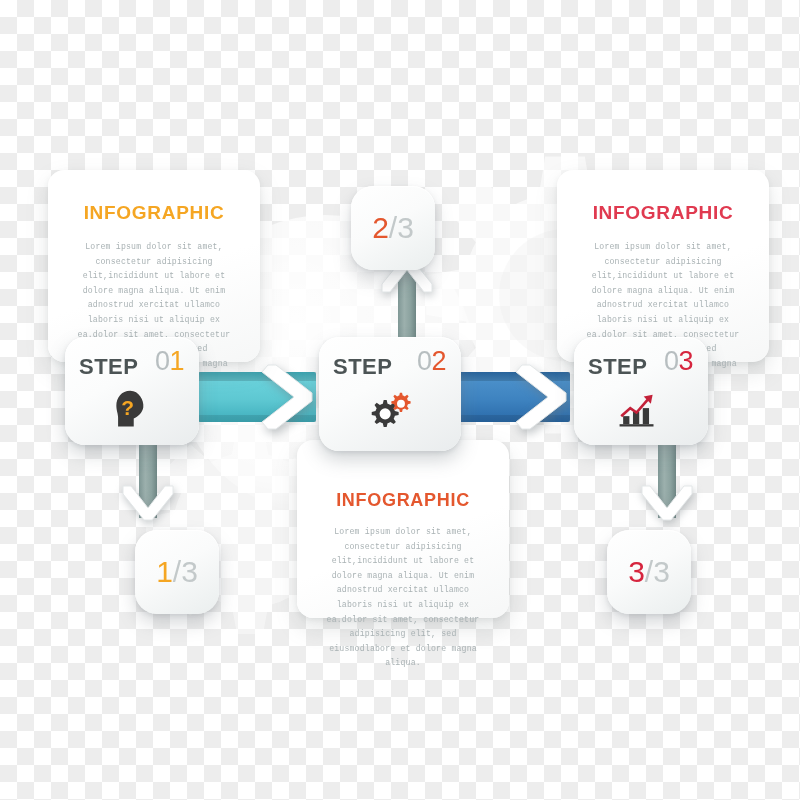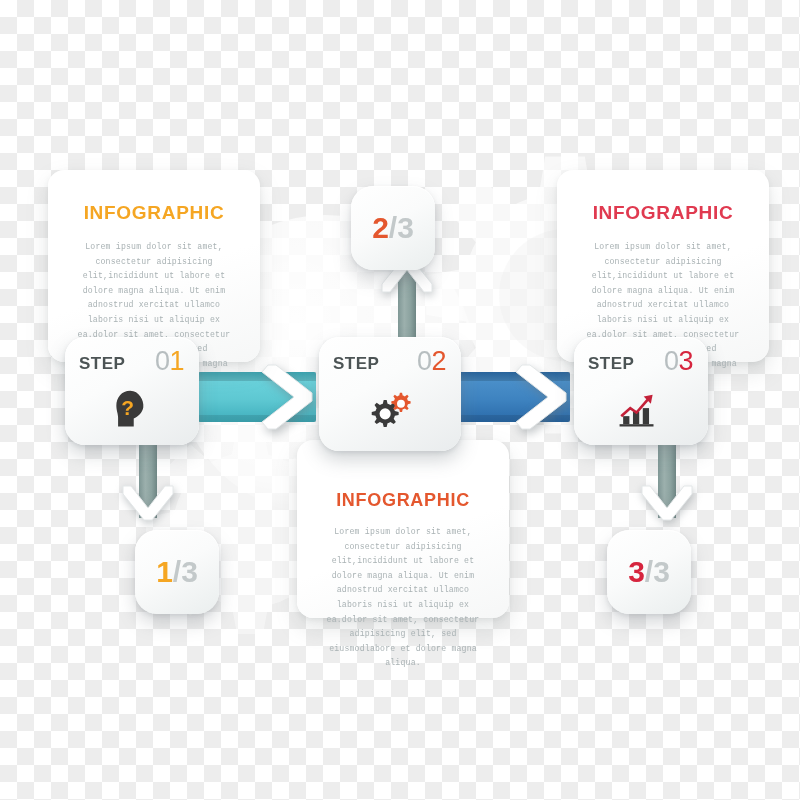--- a/index.html
+++ b/index.html
@@ -102,21 +102,21 @@
   
   .stepcard{
     position:absolute;width:134px;height:108px;
     border-radius:20px;
     background:linear-gradient(150deg,#ffffff 0%,#fbfcfc 40%,#e9eced 100%);
     box-shadow:0 9px 18px rgba(110,120,125,.30), 0 2px 4px rgba(110,120,125,.18),
                inset 0 1px 0 rgba(255,255,255,.9);
   }
   .stepcard .label{
     position:absolute;left:14px;top:17px;
-    font-size:17px;font-weight:bold;color:#4c5455;letter-spacing:.5px;
+    font-size:22px;font-weight:bold;color:#4c5455;letter-spacing:.5px;
   }
   .stepcard .num{
     position:absolute;right:15px;top:9px;
     font-size:27px;font-weight:normal;letter-spacing:-.5px;
   }
   .stepcard .num .z{color:#b7bec0;}
   .stepcard .icon{
     position:absolute;left:0;right:0;top:52px;
     text-align:center;height:46px;
   }
@@ -129,21 +129,21 @@
 
   
   .badge{
     position:absolute;width:84px;height:84px;
     border-radius:22px;
     background:linear-gradient(150deg,#ffffff 0%,#fafbfb 45%,#eaeeee 100%);
     box-shadow:0 9px 18px rgba(110,120,125,.28), 0 2px 4px rgba(110,120,125,.16),
                inset 0 1px 0 rgba(255,255,255,.9);
     display:flex;align-items:center;justify-content:center;
   }
-  .badge .frac{font-size:30px;font-weight:bold;letter-spacing:0px;text-align:center;}
+  .badge .frac{font-size:30px;font-weight:normal;letter-spacing:0px;text-align:center;}
   .badge .frac .den,.badge .frac .sl{color:#c3c9ca;}
   #badge-top{left:351px;top:186px;}
   #badge-top .frac .nu{color:#e4572e;}
   #badge-bl{left:98px;top:530px;margin-left:37px;}
   #badge-bl .frac .nu{color:#f5a623;}
   #badge-br{left:607px;top:530px;}
   #badge-br .frac .nu{color:#d6253e;}
 
   svg{display:block;}
 </style>

